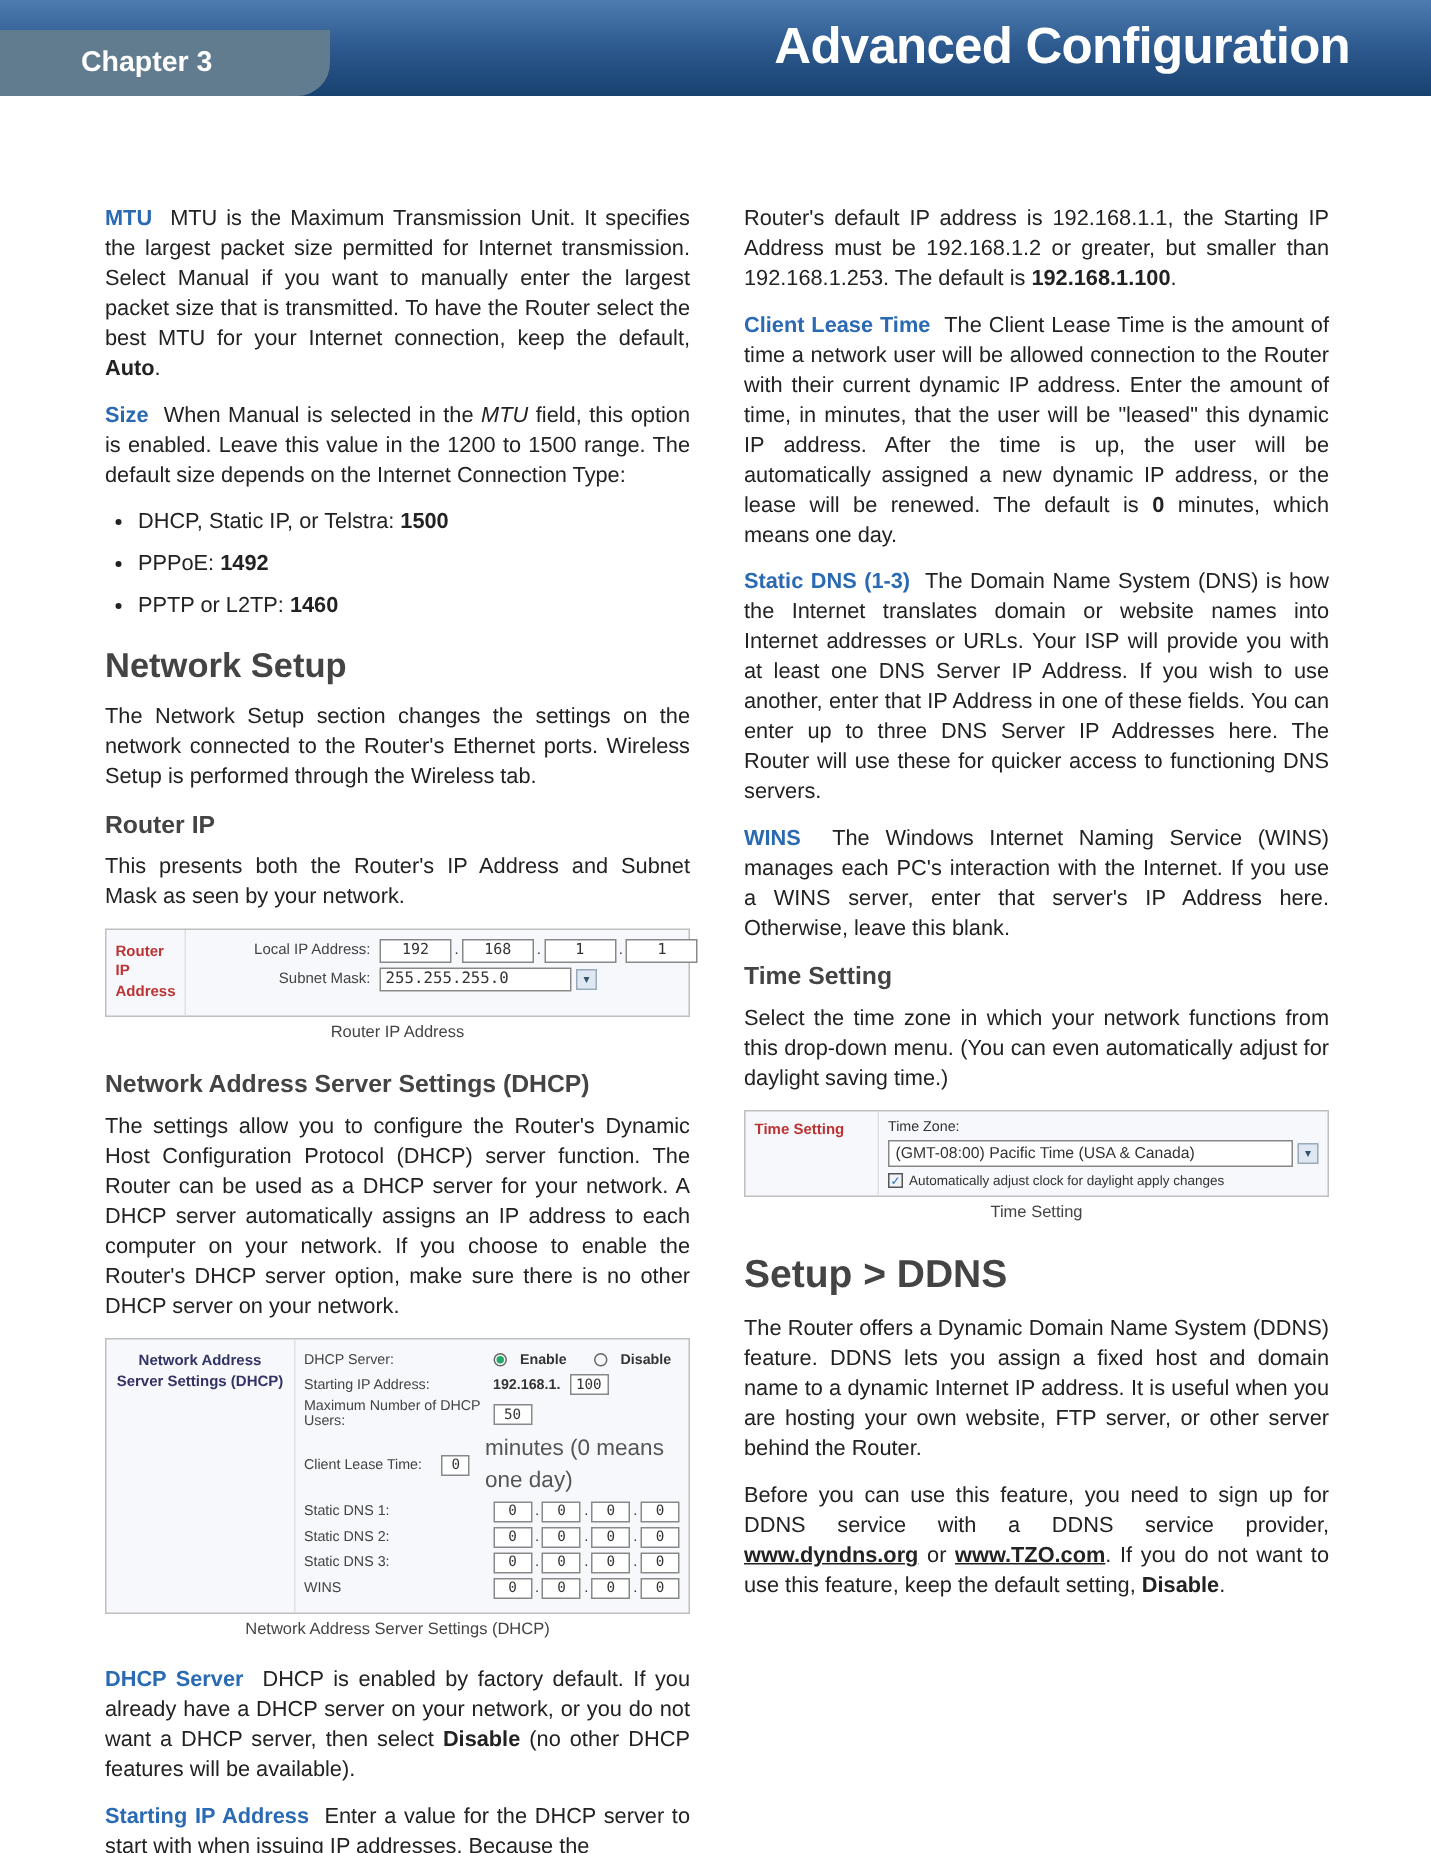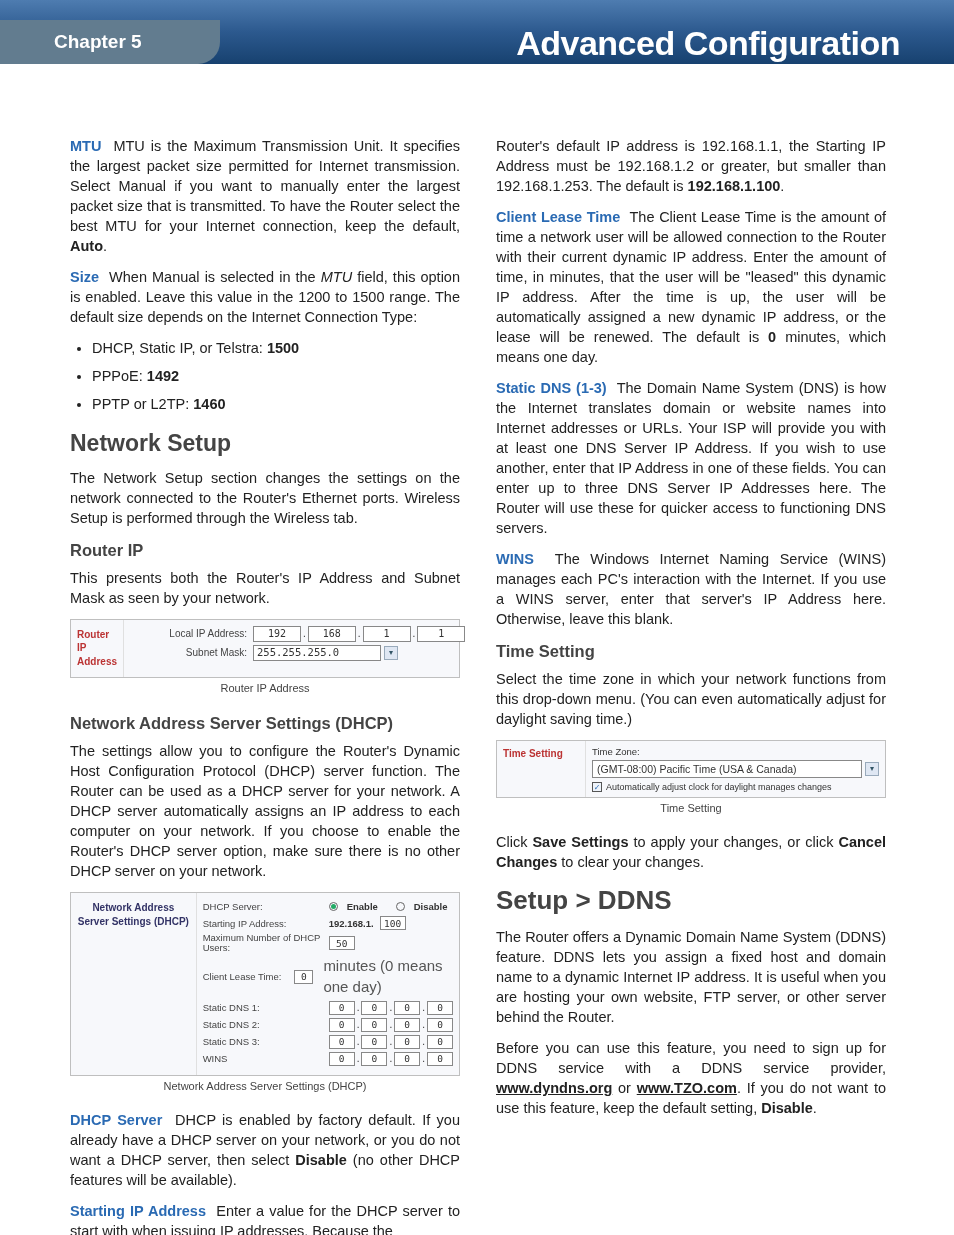--- a/index.html
+++ b/index.html
@@ -25,21 +25,21 @@
     border-bottom-right-radius: 22px;
     display: flex;
     align-items: center;
     padding-left: 54px;
     font-weight: 700;
     font-size: 19px;
   }
   .header .title {
     position: absolute;
     right: 54px;
-    top: 24px;
+    top: 12px;
     font-size: 34px;
     font-weight: 700;
     font-family: "Myriad Pro Condensed", "Arial Narrow", Arial, sans-serif;
     letter-spacing: -0.5px;
   }
   .page {
     padding: 44px 50px 28px 70px;
     display: flex;
     gap: 36px;
     margin-top: 28px;
@@ -128,21 +128,21 @@
     font-size: 11.5px;
     color:#555;
   }
   .footer .prod { font-weight:700; }
 </style>
 </head>
 <body>
 
 <div class="header">
   <div class="chapter-tab">
-    <span>Chapter 5</span>
+    <span>Chapter 3</span>
   </div>
   <div class="title">Advanced Configuration</div>
 </div>
 
 <div class="page">
 
   <div class="col">
 
     <p>
       <span class="term">MTU</span>&nbsp;&nbsp;<span>MTU is the Maximum Transmission Unit. It specifies the largest packet size permitted for Internet transmission. Select Manual if you want to manually enter the largest packet size that is transmitted. To have the Router select the best MTU for your Internet connection, keep the default, </span><span class="bold">Auto</span>.
@@ -306,29 +306,26 @@
       <div class="body">
         <div style="font-size:9.5px; margin-bottom:2px;">Time Zone:</div>
         <div style="display:flex;align-items:center;">
           <div class="tzbox">
             <span>(GMT-08:00) Pacific Time (USA &amp; Canada)</span>
           </div>
           <span class="dd-arrow">▾</span>
         </div>
         <div style="margin-top:3px; font-size:9px; display:flex; align-items:center;">
           <span class="check">✓</span>
-          <span>Automatically adjust clock for daylight manages changes</span>
+          <span>Automatically adjust clock for daylight apply changes</span>
         </div>
       </div>
     </div>
     <div class="caption">Time Setting</div>
 
-    <p>
-      <span>Click </span><span class="bold">Save Settings</span><span> to apply your changes, or click </span><span class="bold">Cancel Changes</span><span> to clear your changes.</span>
-    </p>
 
     <h1 class="section">Setup &gt; DDNS</h1>
     <p>The Router offers a Dynamic Domain Name System (DDNS) feature. DDNS lets you assign a fixed host and domain name to a dynamic Internet IP address. It is useful when you are hosting your own website, FTP server, or other server behind the Router.</p>
     <p>
       <span>Before you can use this feature, you need to sign up for DDNS service with a DDNS service provider, </span><span class="ulink">www.dyndns.org</span><span> or </span><span class="ulink">www.TZO.com</span><span>. If you do not want to use this feature, keep the default setting, </span><span class="bold">Disable</span>.
     </p>
 
   </div>
 </div>
 

